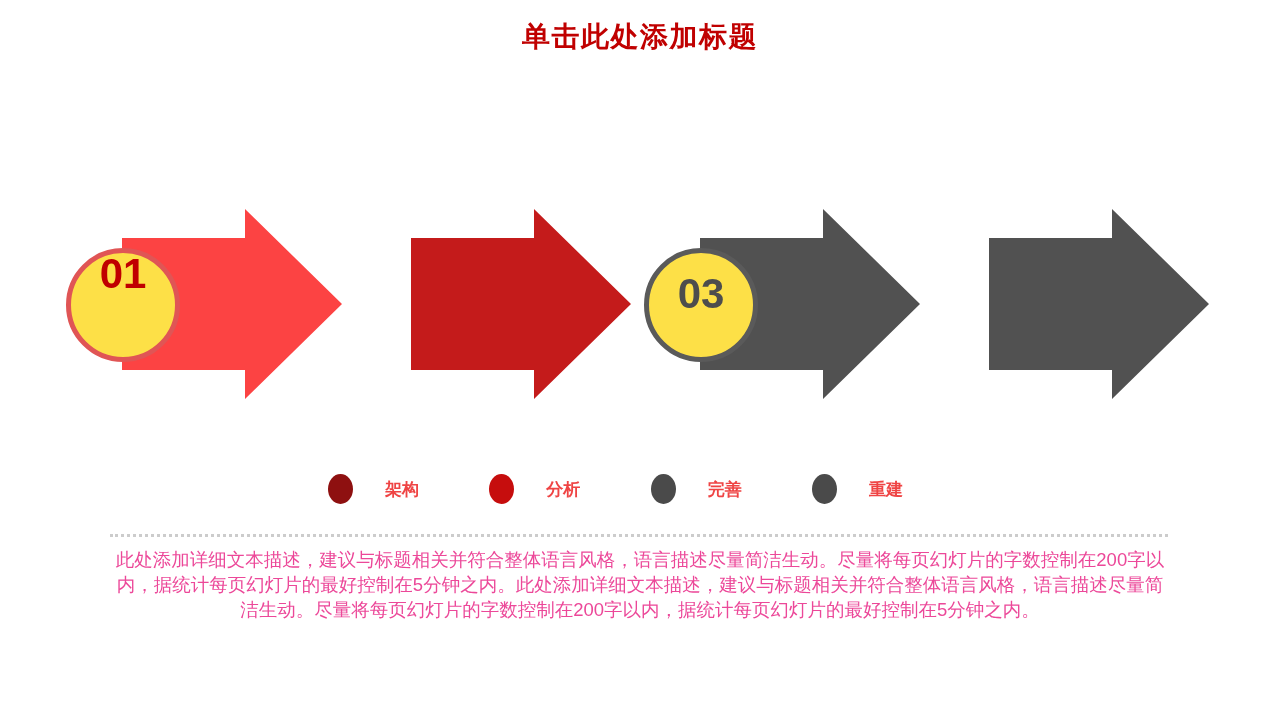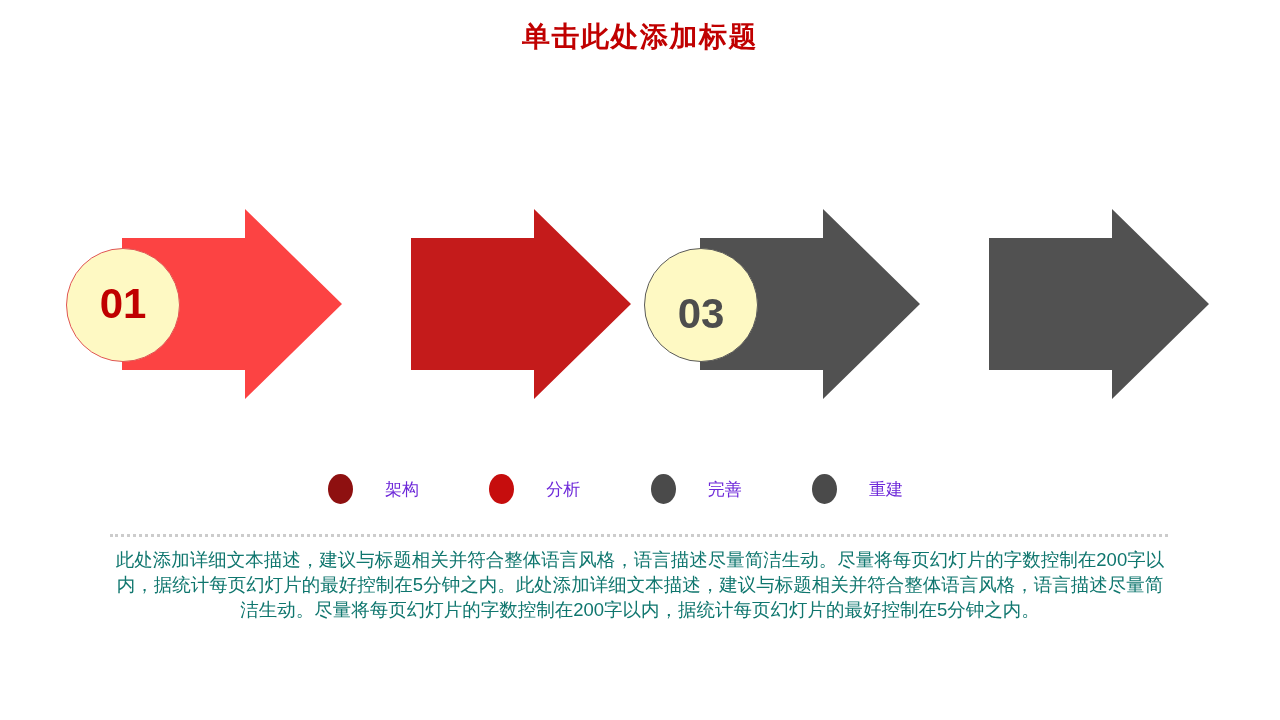--- a/index.html
+++ b/index.html
@@ -41,24 +41,24 @@
     height: 190px;
     display: block;
   }
   .step-circle {
     position: absolute;
     left: 0;
     top: 39px;
     width: 114px;
     height: 114px;
     border-radius: 50%;
-    background: #fef9c3;
-    border: 1px solid #22c55e;
+    background: #fde047;
+    border: 5px solid #22c55e;
     display: flex;
-    align-items: center;
+    align-items: flex-start;
     justify-content: center;
   }
   .step-number {
     font-size: 42px;
     font-weight: bold;
     line-height: 1;
     padding-bottom: 2px;
   }
   .unit-1 { left: 66px; }
   .unit-2 { left: 355px; }
@@ -80,40 +80,40 @@
     gap: 32px;
   }
   .legend-dot {
     width: 25px;
     height: 30px;
     border-radius: 50%;
     flex: 0 0 auto;
   }
   .legend-label {
     font-size: 17px;
-    font-weight: normal;
-    color: #6d28d9;
+    font-weight: bold;
+    color: #ef4444;
     white-space: nowrap;
   }
 
   .divider {
     position: absolute;
     left: 110px;
     top: 534px;
     width: 1058px;
     border-top: 3px dotted #cccccc;
   }
   .body-text {
     position: absolute;
     left: 110px;
     top: 547px;
     width: 1060px;
     font-size: 18.5px;
     line-height: 25px;
-    color: #0f766e;
+    color: #ec4899;
     text-align: center;
   }
 </style>
 </head>
 <body>
 
 <div class="slide">
 
   <div class="slide-title">单击此处添加标题</div>
 

